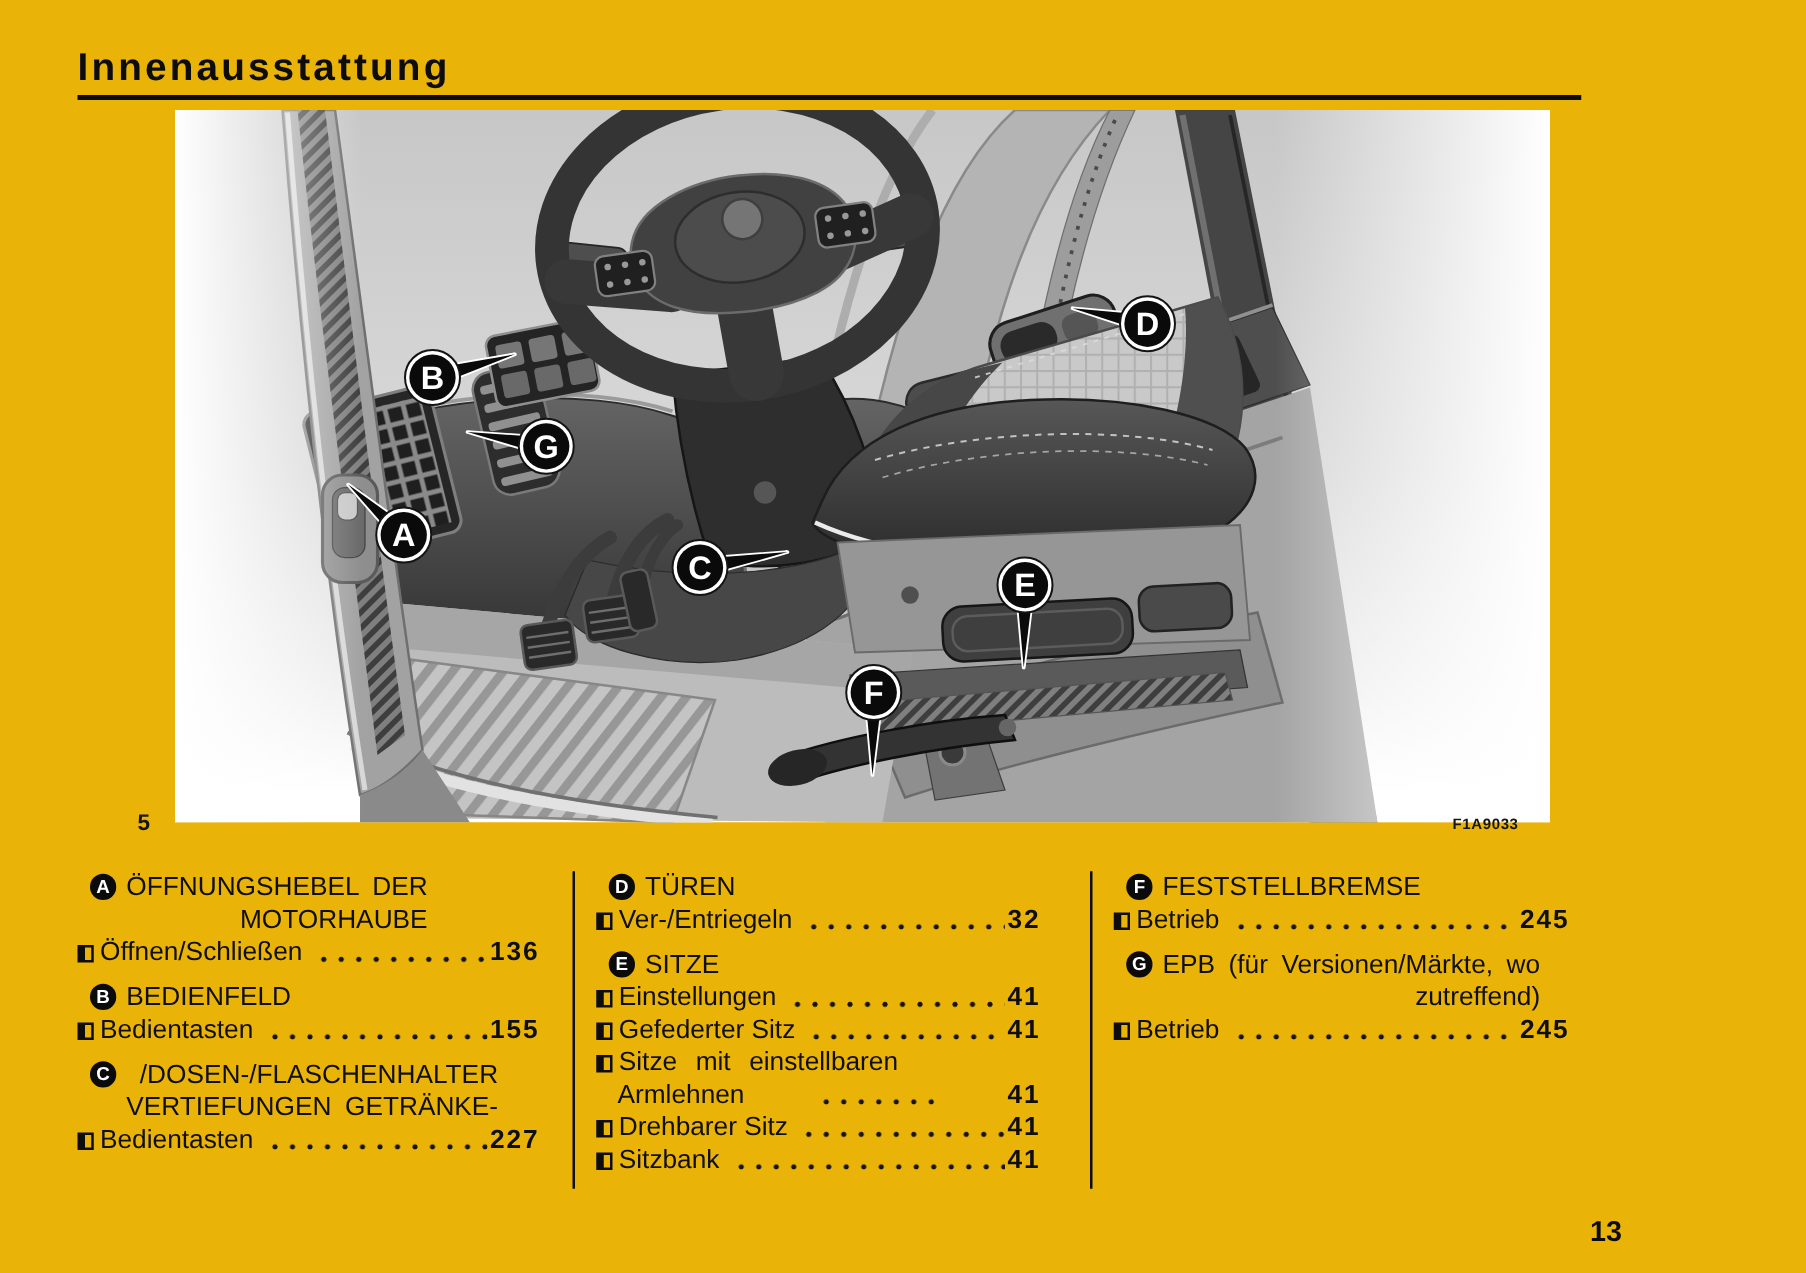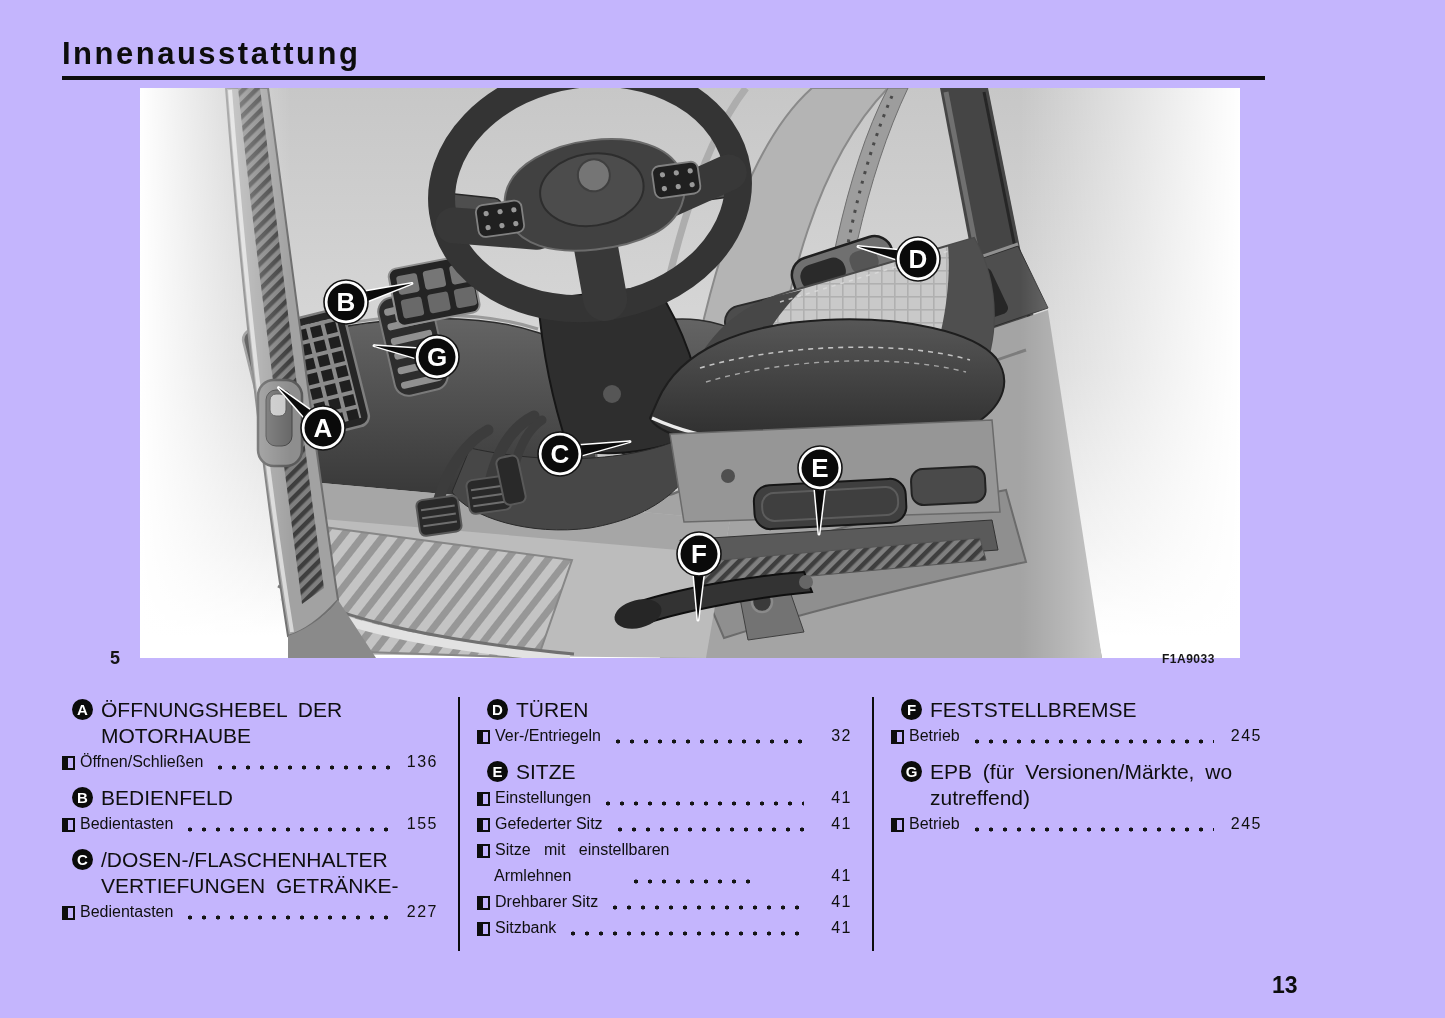--- a/index.html
+++ b/index.html
@@ -1,21 +1,21 @@
 <!DOCTYPE html>
 <html><head>
 <meta charset="utf-8">
 <style>
   html,body{margin:0;padding:0;}
   body{
     width:1445px;height:1018px;position:relative;background:#ffffff;
     font-family:"Liberation Sans", sans-serif;color:#111;
     -webkit-font-smoothing:antialiased;
   }
-  .page{position:absolute;inset:0;background:#c4b5fd;overflow:hidden;}
+  .page{position:absolute;inset:0;background:#eab308;overflow:hidden;}
 
   
   .title{
     position:absolute;left:62px;top:36px;margin:0;
     font-size:31px;font-weight:bold;letter-spacing:2.5px;color:#0d0d0d;
   }
   .rule{position:absolute;left:62px;top:76px;width:1203px;height:4px;background:#0d0d0d;}
 
   
   .figure{position:absolute;left:140px;top:88px;width:1100px;height:570px;}
@@ -30,36 +30,36 @@
   }
   .col{box-sizing:border-box;padding-right:20px;}
   .col + .col{border-left:2px solid #0d0d0d;padding-left:17px;}
   .col:last-child{padding-right:8px;}
   .sec{margin-bottom:10px;}
   .sec-title{display:flex;gap:8px;font-size:21px;line-height:26px;padding-left:10px;color:#0f0f0f;}
   .badge{
     flex:0 0 auto;width:21px;height:21px;border-radius:50%;background:#0b0b0b;color:#fff;
     font-size:15px;font-weight:bold;display:flex;align-items:center;justify-content:center;margin-top:2px;
   }
-  .tline{display:block;}
+  .tline{display:block;text-align:right;}
   .ws{word-spacing:5px;}
   .ws2{word-spacing:9px;}
-  .entry{display:flex;align-items:baseline;font-size:16px;line-height:26px;color:#0f0f0f;}
+  .entry{display:flex;align-items:baseline;font-size:21px;line-height:26px;color:#0f0f0f;}
   .entry.cont{padding-left:17px;gap:48px;}
   .bullet{
     flex:0 0 auto;width:5px;height:10px;align-self:center;margin-top:1px;
     border:2px solid #0d0d0d;border-left-width:6px;margin-right:5px;
   }
   .entry-label{white-space:nowrap;}
   .dots{
     flex:1;align-self:flex-end;height:6px;margin:0 2px 5px 10px;min-width:18px;
     background-image:radial-gradient(circle,#141414 1.8px,transparent 2.3px);
     background-size:14px 5px;background-repeat:repeat-x;background-position:0 100%;
   }
-  .pageref{flex:0 0 auto;min-width:46px;text-align:right;letter-spacing:1.5px;}
+  .pageref{flex:0 0 auto;min-width:46px;text-align:left;letter-spacing:1.5px;font-weight:bold;}
 
   .pagenum{position:absolute;left:1272px;top:972px;font-size:23px;font-weight:bold;color:#0d0d0d;}
 </style>
 </head>
 <body>
 
 <div class="page">
 
   <h1 class="title">Innenausstattung</h1>
   <div class="rule"></div>

